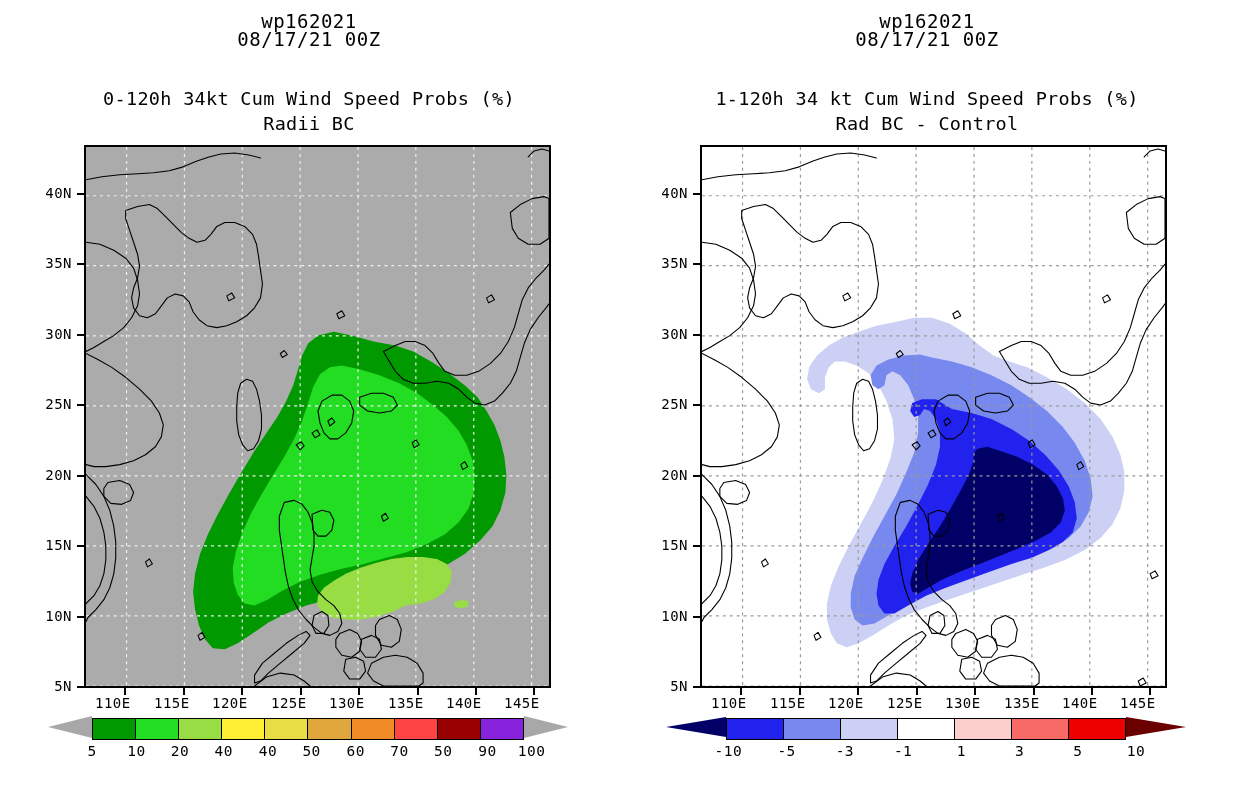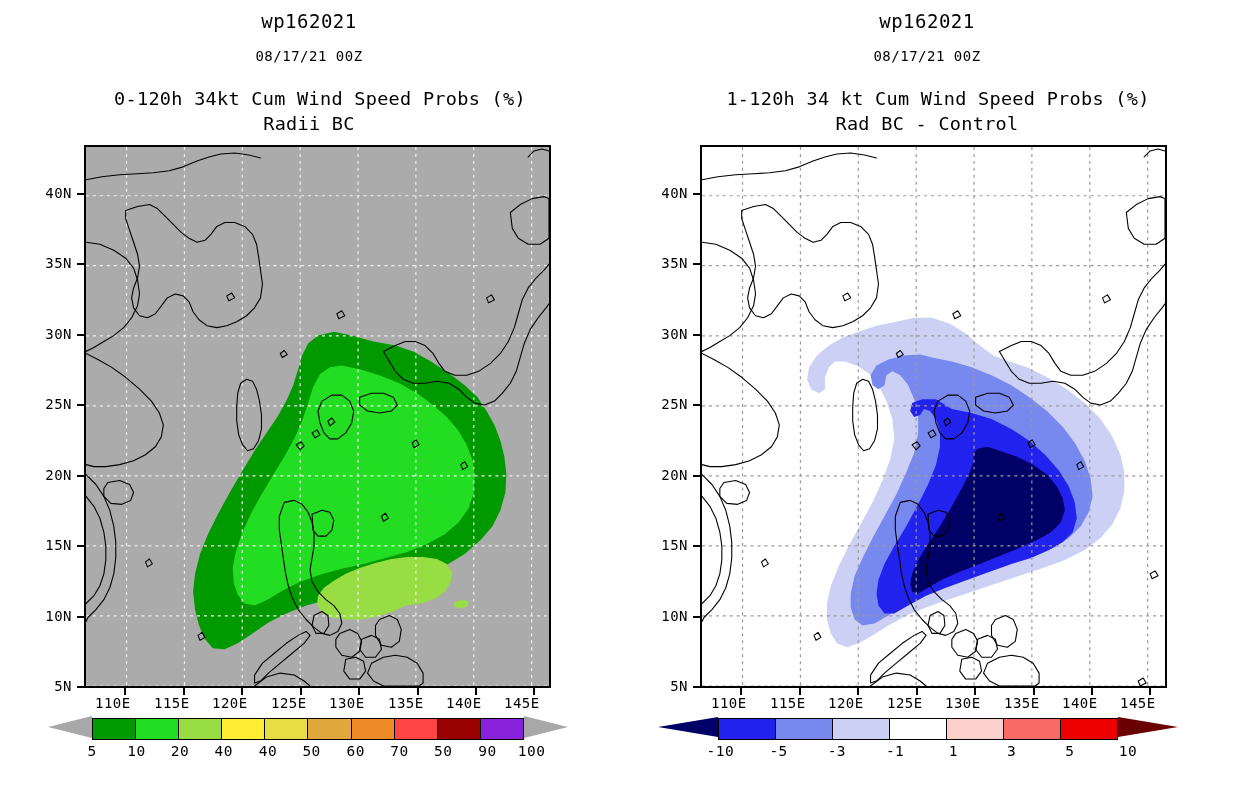--- a/index.html
+++ b/index.html
@@ -5,22 +5,22 @@
   html,body{margin:0;padding:0;background:#ffffff;}
   body{width:1236px;height:800px;font-family:"DejaVu Sans Mono","Liberation Mono",monospace;color:#000;overflow:hidden;}
   .page{position:relative;width:1236px;height:616px;}
 
   .panel{position:absolute;top:0;height:800px;width:618px;}
   .panel.left{left:0;}
   .panel.right{left:618px;}
 
   .titles{position:absolute;left:0;width:618px;text-align:center;}
   .t-id{position:absolute;top:10px;left:0;width:618px;font-size:19px;letter-spacing:0.5px;}
-  .t-date{position:absolute;top:48px;left:0;width:618px;font-size:14px;letter-spacing:0.5px;}
-  .t-main{position:absolute;top:88px;left:0;width:618px;font-size:18.5px;letter-spacing:0.3px;white-space:nowrap;padding-left:11px;}
+  .t-date{position:absolute;top:28px;left:0;width:618px;font-size:19px;letter-spacing:0.5px;}
+  .t-main{position:absolute;top:88px;left:0;width:618px;font-size:18.5px;letter-spacing:0.3px;white-space:nowrap;}
   .t-sub{position:absolute;top:113px;left:0;width:618px;font-size:18.5px;letter-spacing:0.3px;}
 
   
   .mapwrap{position:absolute;}
   .panel.left .mapwrap{left:84px;top:145px;width:467px;height:543px;}
   .panel.right .mapwrap{left:82px;top:145px;width:467px;height:543px;}
   .mapframe{position:absolute;inset:0;border:2px solid #000;box-sizing:border-box;overflow:hidden;}
   .mapbg-gray{background:#ababab;}
   .mapbg-white{background:#ffffff;}
   .maplayer{position:absolute;inset:0;}
@@ -28,21 +28,21 @@
 
   
   .ylab{position:absolute;font-size:14px;text-align:right;width:46px;letter-spacing:0.5px;}
   .xlab{position:absolute;font-size:14px;text-align:left;width:60px;letter-spacing:0.5px;}
   .ytick{position:absolute;width:7px;height:2px;background:#000;}
   .xtick{position:absolute;width:2px;height:7px;background:#000;}
 
   
   .cbar{position:absolute;height:26px;}
   .panel.left .cbar{left:48px;top:716px;width:520px;}
-  .panel.right .cbar{left:40px;top:716px;width:520px;}
+  .panel.right .cbar{left:48px;top:716px;width:520px;}
   .cbar-row{position:absolute;left:0;top:0;height:26px;width:100%;display:flex;align-items:center;}
   .cb-arrow{flex:0 0 auto;}
   .cb-cells{flex:1 1 auto;display:flex;height:22px;border:1.5px solid #000;box-sizing:border-box;}
   .cb-cell{flex:1 1 0;border-right:1.5px solid #000;}
   .cb-cell:last-child{border-right:none;}
   .cb-ticks{position:absolute;top:27px;left:0;width:100%;height:20px;}
   .cb-tick{position:absolute;font-size:14.5px;transform:translateX(-50%);letter-spacing:0.5px;}
 
   .nosel{user-select:none;}
 </style>

